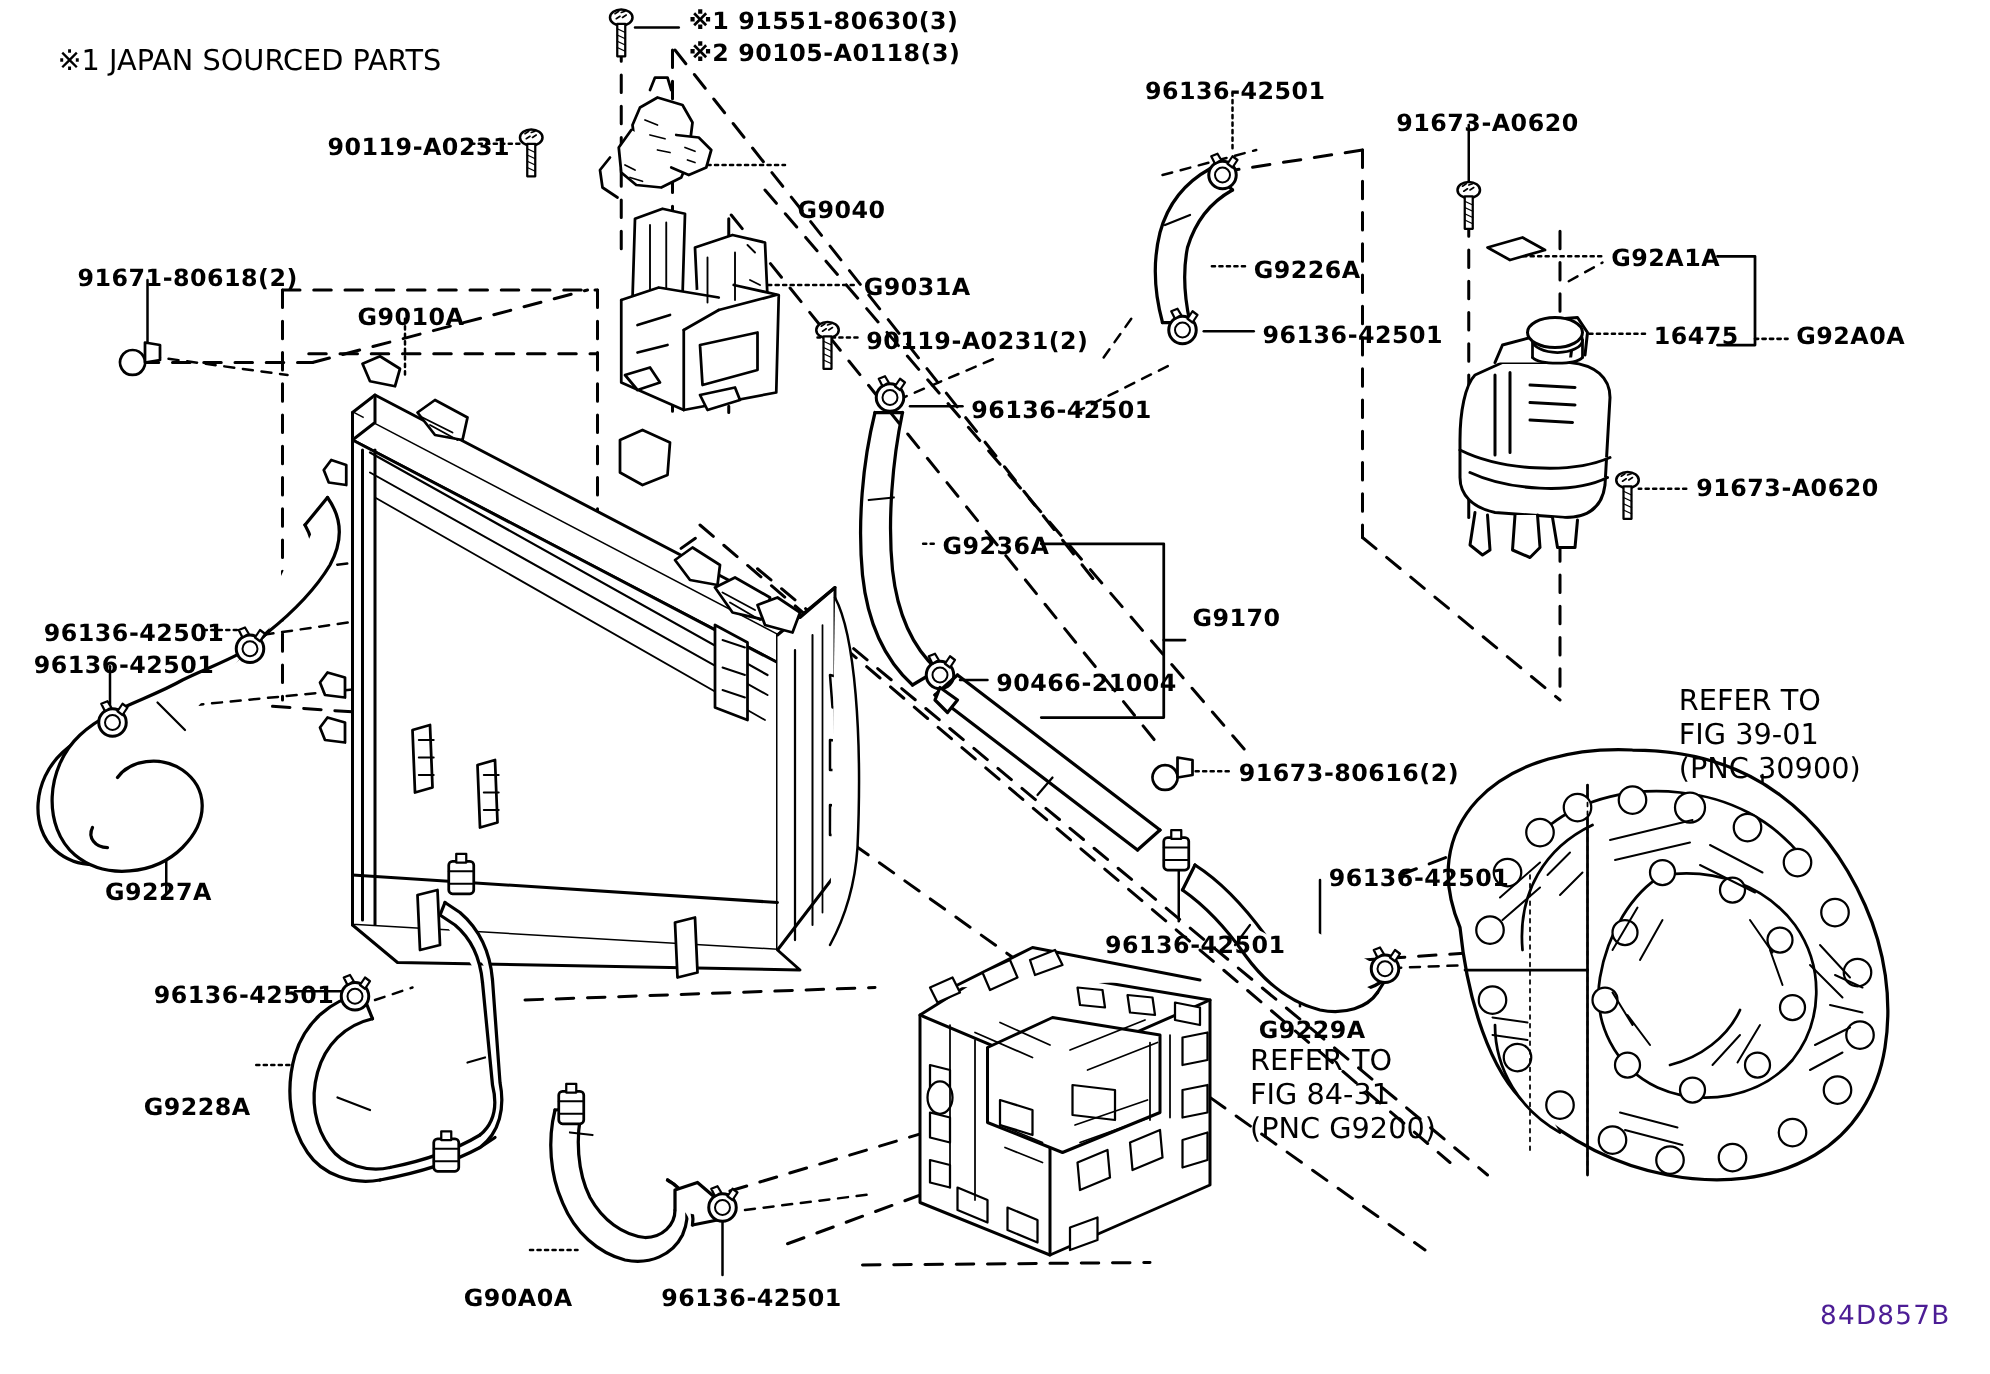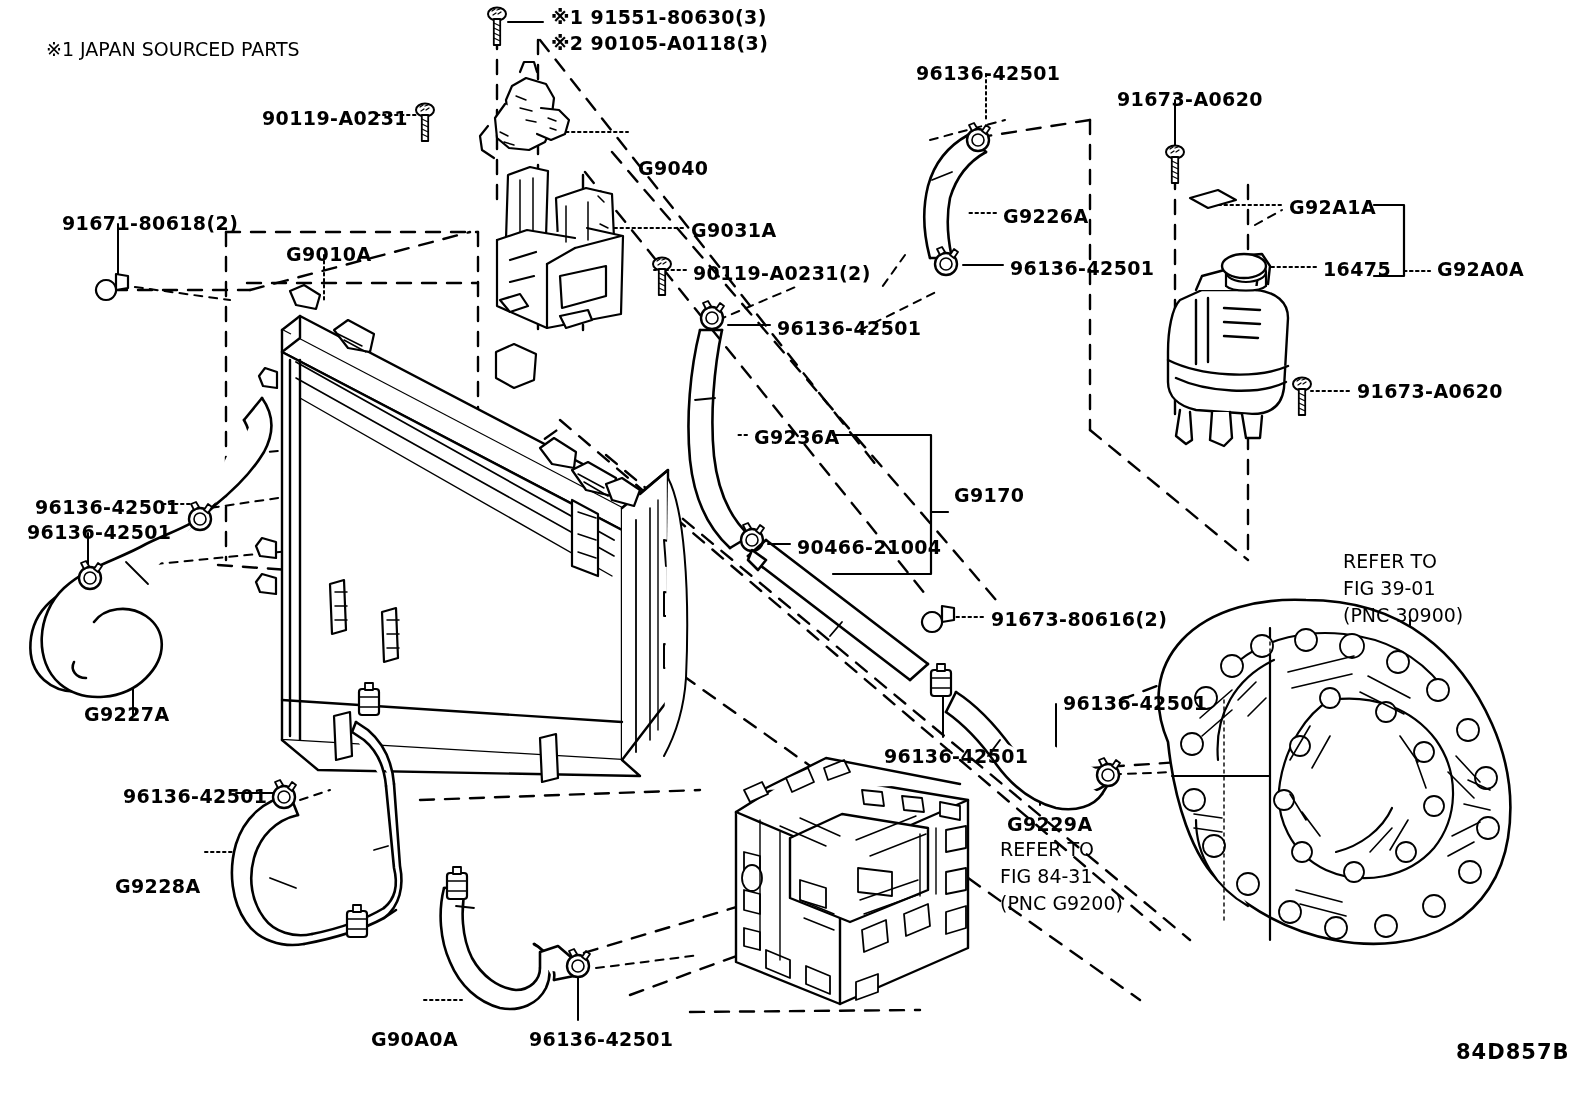--- a/index.html
+++ b/index.html
@@ -3,23 +3,23 @@
 <meta charset="utf-8">
 <style>
   html,body{margin:0;padding:0;background:#ffffff;}
   body{width:1592px;height:1099px;position:relative;overflow:hidden;
        font-family:"DejaVu Sans","Liberation Sans",sans-serif;color:#000;}
   #stage{position:absolute;left:0;top:0;width:1592px;height:1099px;}
   svg.layer{position:absolute;left:0;top:0;width:1592px;height:1099px;overflow:visible;}
   .lbl{position:absolute;font-family:"DejaVu Sans","Liberation Sans",sans-serif;
        font-weight:700;font-size:19px;letter-spacing:0.4px;white-space:nowrap;color:#000;}
   .note{position:absolute;font-family:"DejaVu Sans","Liberation Sans",sans-serif;
-        font-size:19px;white-space:nowrap;color:#000;line-height:26px;}
+        font-size:23px;white-space:nowrap;color:#000;line-height:26px;}
   .figid{position:absolute;font-family:"DejaVu Sans","Liberation Sans",sans-serif;
-         font-weight:700;font-size:21px;letter-spacing:1px;color:#000000;}
+         font-weight:400;font-size:21px;letter-spacing:1px;color:#4c1d95;}
   .multi{line-height:27px;}
 </style>
 </head>
 <body>
 
 <div id="stage">
 
   <svg class="layer" viewBox="0 0 1592 1099" xmlns="http://www.w3.org/2000/svg">
     <defs>
       <g id="boltv">

